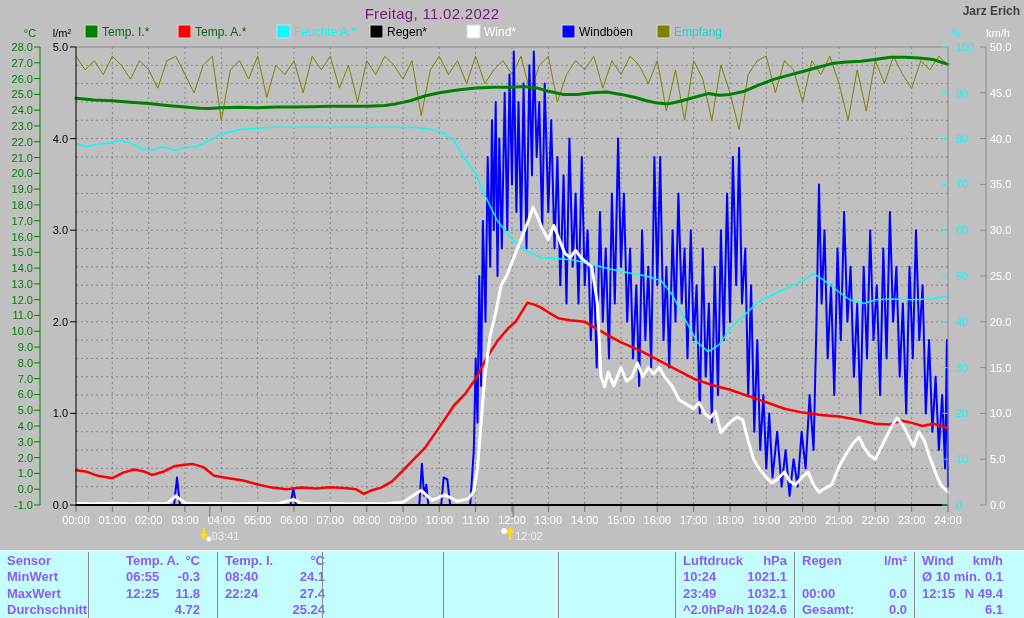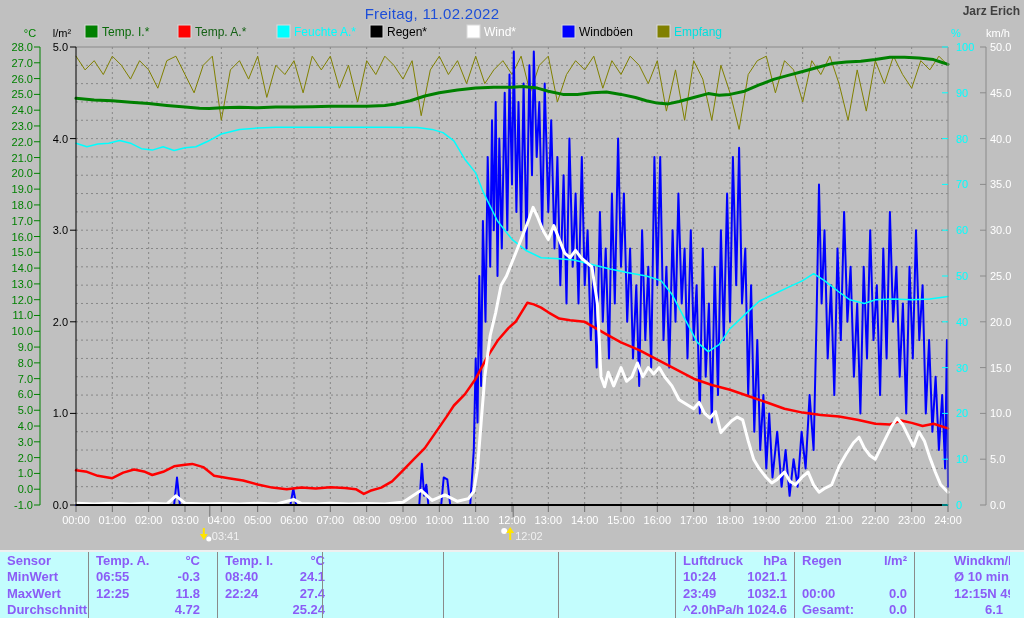--- a/index.html
+++ b/index.html
@@ -4,21 +4,21 @@
 <style>
   html,body{margin:0;padding:0}
   body{
     width:1024px;height:618px;position:relative;overflow:hidden;
     background:#c0c0c0;
     font-family:"Liberation Sans",sans-serif;
     -webkit-font-smoothing:none;
   }
   #chart-title{
     position:absolute;top:5px;left:0;width:864px;text-align:center;
-    color:#1d4ed8;font-size:15px;letter-spacing:.3px;
+    color:#701a75;font-size:15px;letter-spacing:.3px;
   }
   #author{
     position:absolute;top:4px;right:4px;color:#404040;font-size:12px;font-weight:bold;
   }
   #chart-svg{position:absolute;top:0;left:0}
   #stats-table{
     position:absolute;top:550px;left:0;width:1024px;height:68px;
     background:#c3fdfd;border-top:2px solid #efefef;box-sizing:border-box;
     color:#8b5cf6;font-size:13px;font-weight:bold;
   }
@@ -340,21 +340,21 @@
       <div class="trow">
         <span class="tleft">MinWert</span>
       </div>
       <div class="trow">
         <span class="tleft">MaxWert</span>
       </div>
       <div class="trow">
         <span class="tleft">Durchschnitt</span>
       </div>
     </div>
-    <div class="tcol divided" style="left: 88px; width: 119px;">
+    <div class="tcol divided" style="left: 88px; width: 119px; padding-left: 30px;">
       <div class="trow">
         <span class="tleft">Temp. A.</span>
         <span class="tright">°C</span>
       </div>
       <div class="trow">
         <span class="tleft">06:55</span>
         <span class="tright">-0.3</span>
       </div>
       <div class="trow">
         <span class="tleft">12:25</span>
@@ -466,21 +466,21 @@
       </div>
       <div class="trow">
         <span class="tleft">00:00</span>
         <span class="tright">0.0</span>
       </div>
       <div class="trow">
         <span class="tleft">Gesamt:</span>
         <span class="tright">0.0</span>
       </div>
     </div>
-    <div class="tcol divided" style="left: 914px; width: 96px; padding-left: 32px;">
+    <div class="tcol divided" style="left: 914px; width: 96px;">
       <div class="trow">
         <span class="tleft">Wind</span>
         <span class="tright">km/h</span>
       </div>
       <div class="trow">
         <span class="tleft">Ø 10 min.</span>
         <span class="tright">0.1</span>
       </div>
       <div class="trow">
         <span class="tleft">12:15</span>

